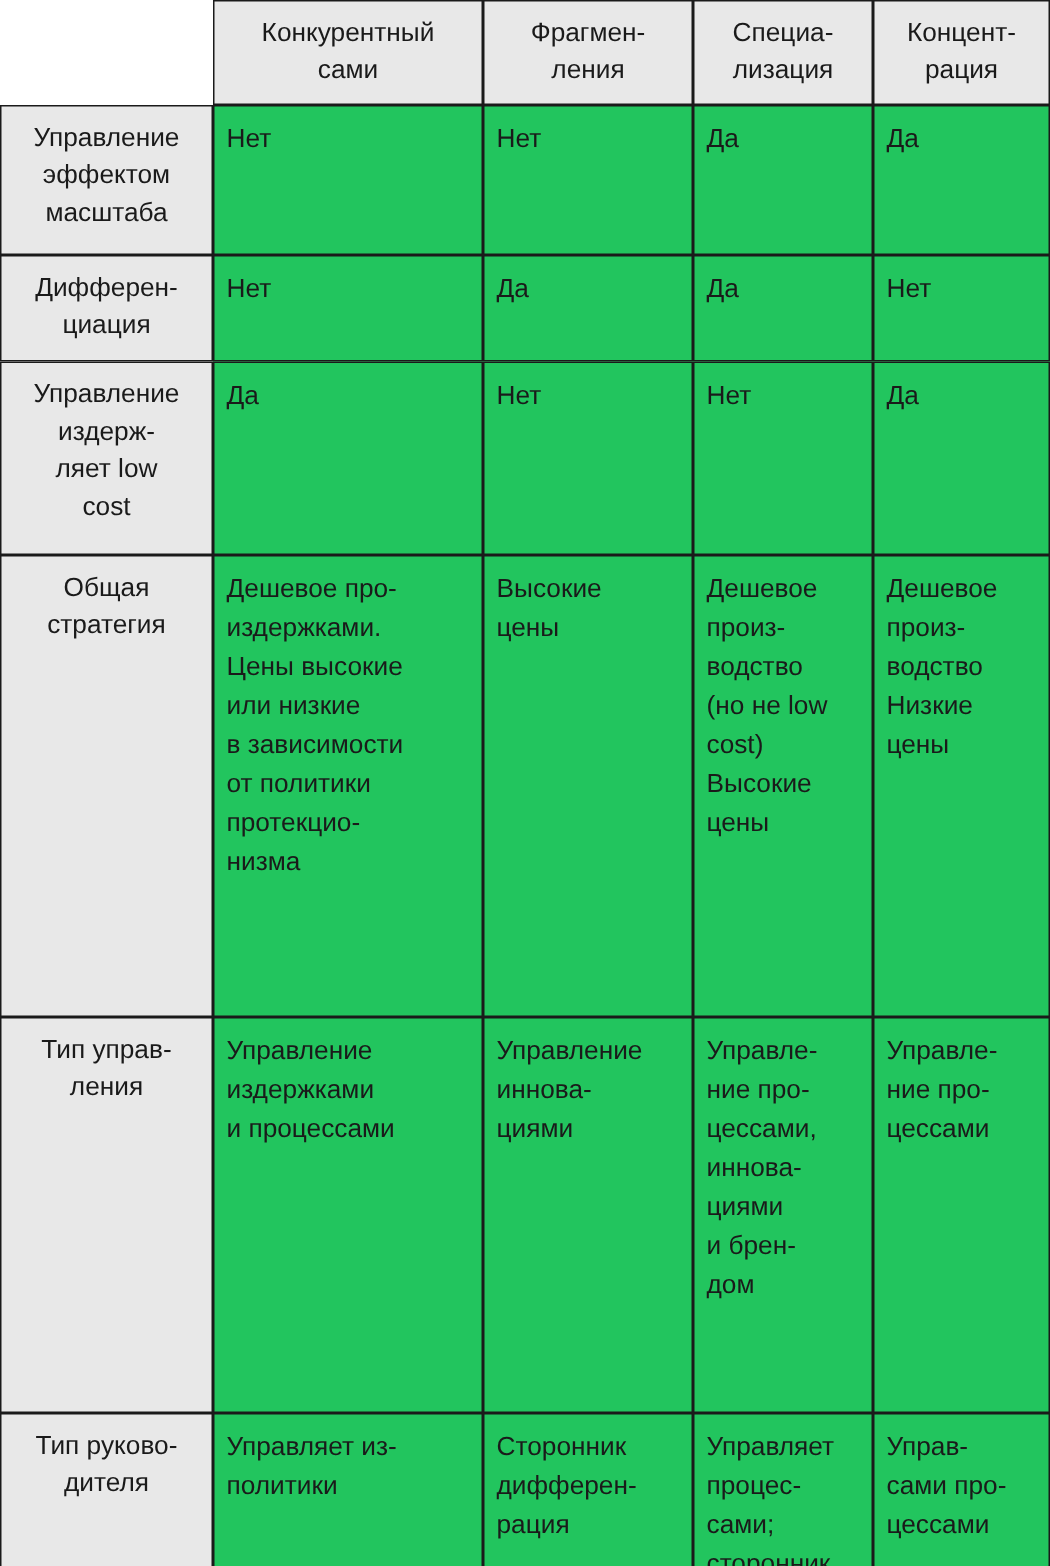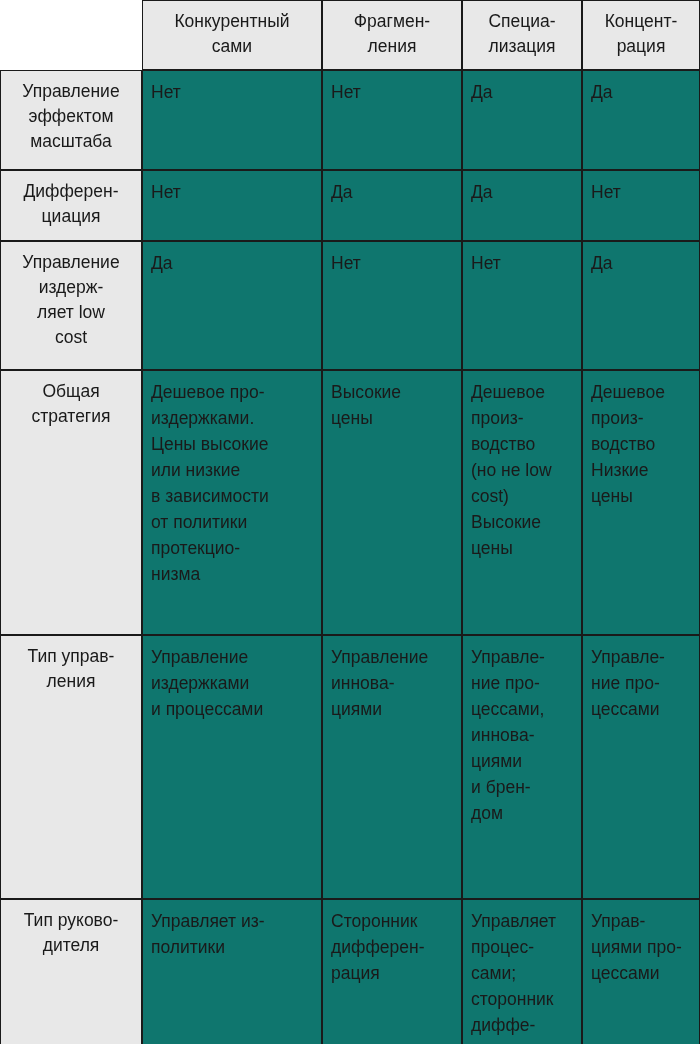--- a/index.html
+++ b/index.html
@@ -65,38 +65,38 @@
     background: #e8e8e8;
     border: 1.5px solid #1a1a1a;
     text-align: center;
     font-size: 17.5px;
     line-height: 25px;
     padding: 8px 8px 8px 8px;
   }
 
   
   td.cell {
-    background: #0f766e;
+    background: #22c55e;
     border: 1.5px solid #1a1a1a;
     text-align: left;
     font-size: 17.5px;
     line-height: 26px;
     padding: 8px 12px 8px 8px;
   }
 
   .lines span {
     display: block;
     white-space: pre;
   }
 
   
   tr.r0 td { height: 100px; }
   tr.r1 td { height: 71px;  }
   tr.r2 td { height: 129px; }
-  tr.r3 td { height: 265px; }
+  tr.r3 td { height: 308px; }
   tr.r4 td { height: 264px; }
   tr.r5 td { height: 168px; }
 </style>
 </head>
 <body>
 
 <div class="table-wrap">
   <table class="matrix">
     <colgroup>
       <col class="c-label">
@@ -335,20 +335,20 @@
               <span>сами;</span>
               <span>сторонник</span>
               <span>диффе-</span>
               <span>ренциа-</span>
               <span>ции</span>
             </div>
           </td>
           <td class="cell">
             <div class="lines">
               <span>Управ-</span>
-              <span>циями про-</span>
+              <span>сами про-</span>
               <span>цессами</span>
             </div>
           </td>
         </tr>
       </tbody>
   </table>
 </div>
 
 </body></html>

